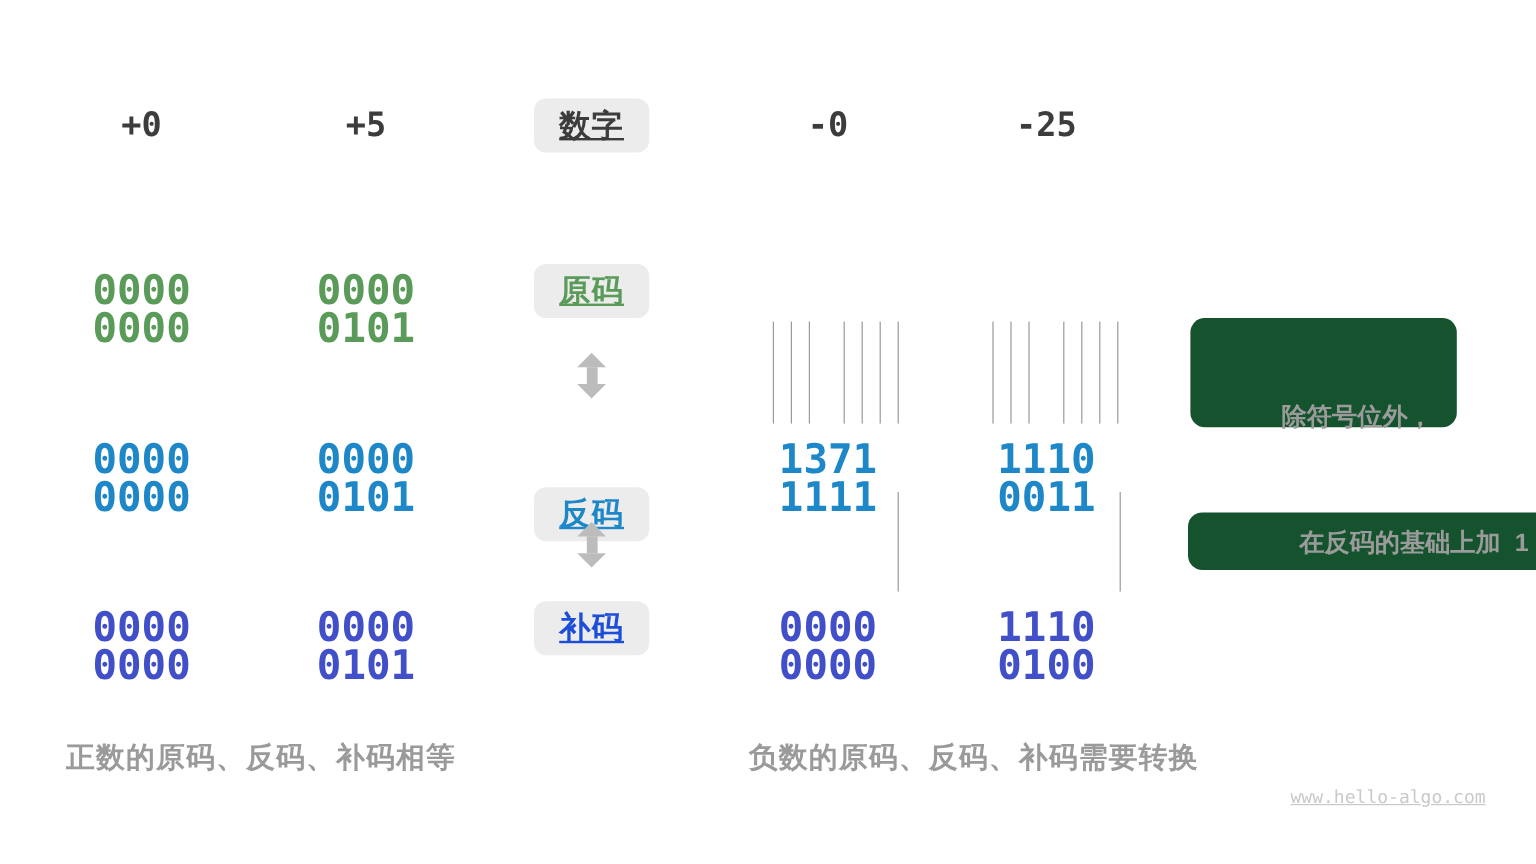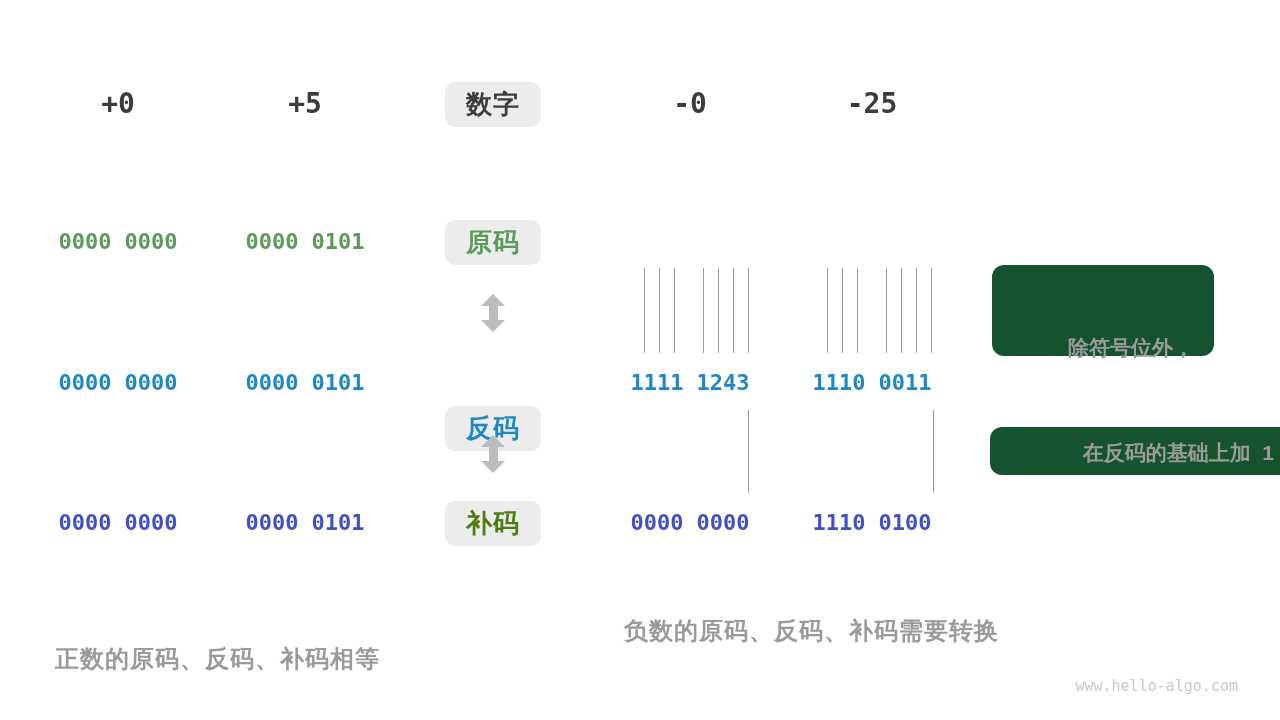--- a/index.html
+++ b/index.html
@@ -2,59 +2,59 @@
 <html><head>
 <meta charset="utf-8">
 <style>
   html,body{margin:0;padding:0;background:#ffffff;}
   .canvas{
     position:relative;width:1280px;height:720px;background:#ffffff;overflow:hidden;
     font-family:"Liberation Sans","DejaVu Sans",sans-serif;
   }
   .mono{font-family:"DejaVu Sans Mono","Liberation Mono",monospace;font-weight:bold;}
   
-  .cell{position:absolute;width:170px;text-align:center;font-size:22px;line-height:32px;}
+  .cell{position:absolute;width:170px;text-align:center;font-size:34px;line-height:32px;}
   .col1{left:33px;}  .col2{left:220px;}  .col3{left:605px;}  .col4{left:787px;}
   .hdr{top:88px;font-size:28px;color:#3c3c3c;}
   .row-sign{top:226px;color:#5a9b5a;}
   .row-ones{top:367px;color:#1e87c8;}
   .row-twos{top:507px;color:#4150c8;}
   
   .badge{
     position:absolute;left:445px;width:96px;height:45px;background:#ececec;border-radius:10px;
     display:flex;align-items:center;justify-content:center;
-    font-size:26px;font-weight:bold;letter-spacing:1px;
+    font-size:26px;font-weight:bold;letter-spacing:1px;text-decoration:underline;
   }
   .badge-number{top:82px;color:#3c3c3c;}
   .badge-sign{top:220px;color:#5a9b5a;}
   .badge-ones{top:361px;color:#1e87c8;margin-top:45px;}
-  .badge-twos{top:501px;color:#4d7c0f;}
+  .badge-twos{top:501px;color:#1d4ed8;}
   
   .arrow{position:absolute;left:480px;width:26px;}
   .arrow-1{top:294px;}  .arrow-2{top:435px;}
   .arrow .tri-up{width:0;height:0;margin:0 auto;border-left:12px solid transparent;border-right:12px solid transparent;border-bottom:12px solid #bcbcbc;}
   .arrow .bar{width:9px;height:14px;margin:0 auto;background:#bcbcbc;}
   .arrow .tri-down{width:0;height:0;margin:0 auto;border-left:12px solid transparent;border-right:12px solid transparent;border-top:12px solid #bcbcbc;}
   
   .tick{position:absolute;width:1px;background:#9a9a9a;}
   .tick-a{top:268px;height:85px;}
   .tick-b{top:410px;height:83px;}
   
   .note{
     position:absolute;background:#14532d;border-radius:12px;color:#9b9b9b;font-weight:bold;
     font-size:21px;line-height:33px;padding:0 20px;box-sizing:border-box;white-space:pre;text-align:right;
   }
   .note-invert{left:992px;top:265px;width:222px;height:91px;}
   .note-addone{left:990px;top:427px;width:304px;height:48px;padding-top:9px;}
   
   .caption{position:absolute;top:615px;font-size:24px;font-weight:bold;color:#9a9a9a;letter-spacing:1px;}
-  .caption-pos{left:55px;margin-top:28px;}
+  .caption-pos{left:55px;}
   .caption-neg{left:624px;}
   
-  .watermark{position:absolute;right:42px;top:677px;font-size:15px;font-weight:normal;color:#c9c9c9;}
+  .watermark{position:absolute;right:42px;top:655px;font-size:15px;font-weight:normal;color:#c9c9c9;text-decoration:underline;}
 </style>
 </head>
 <body>
 
 <div class="canvas">
 
   <div class="cell mono hdr col1">+0</div>
   <div class="cell mono hdr col2">+5</div>
   <div class="badge badge-number">数字</div>
   <div class="cell mono hdr col3">-0</div>
@@ -82,21 +82,21 @@
 
   <div class="arrow arrow-1">
     <div class="tri-up"></div>
       <div class="bar"></div>
       <div class="tri-down"></div>
   </div>
 
   <div class="cell mono row-ones col1">0000 0000</div>
   <div class="cell mono row-ones col2">0000 0101</div>
   <div class="badge badge-ones">反码</div>
-  <div class="cell mono row-ones col3">1111 1243</div>
+  <div class="cell mono row-ones col3">1371 1111</div>
   <div class="cell mono row-ones col4">1110 0011</div>
 
   <div class="tick tick-b" style="left:748px"></div>
   <div class="tick tick-b" style="left:933px"></div>
 
   <div class="arrow arrow-2">
     <div class="tri-up"></div>
       <div class="bar"></div>
       <div class="tri-down"></div>
   </div>

